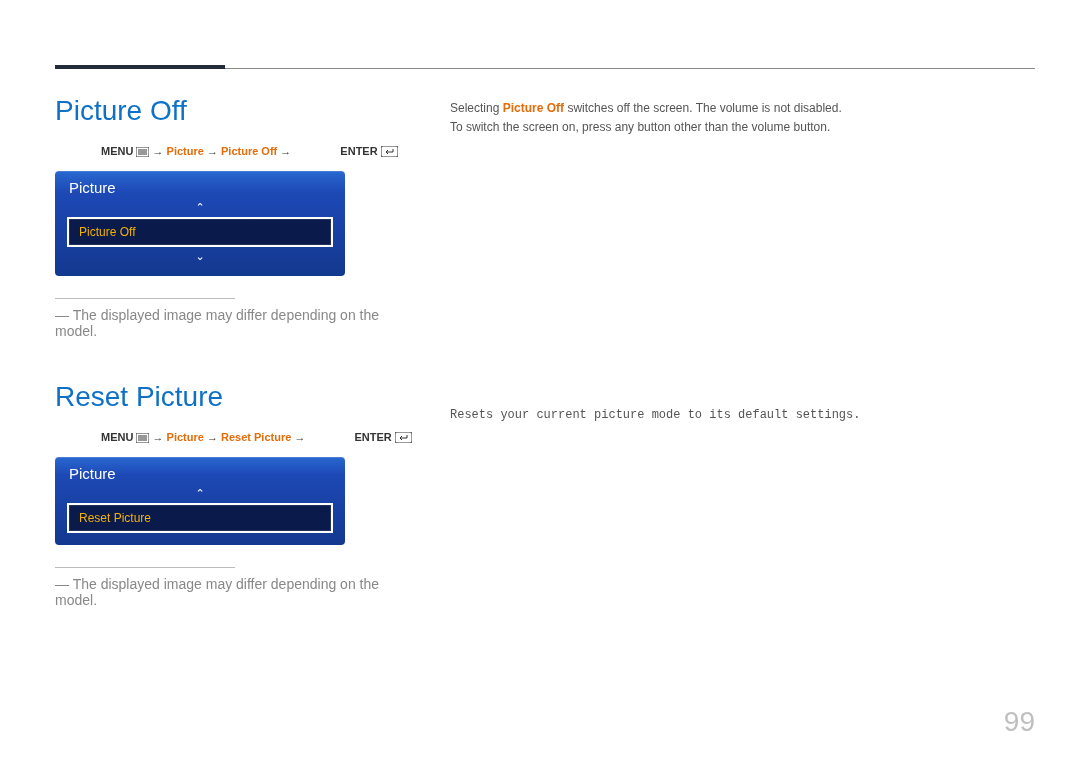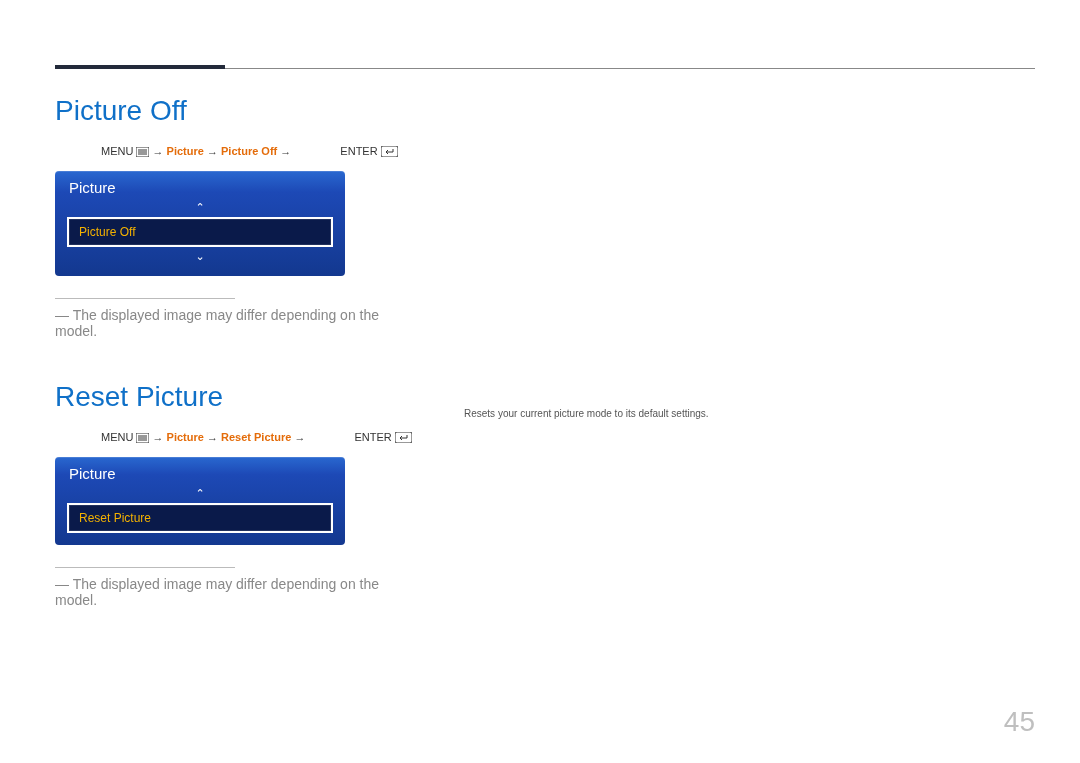--- a/index.html
+++ b/index.html
@@ -37,21 +37,21 @@
     color: #0f70c8;
     font-weight: 400;
     font-size: 28px;
     margin-bottom: 18px;
   }
   .menu-path {
     font-size: 11px;
     margin-bottom: 12px;
     color: #333;
   }
-  .menu-path .bold { font-weight: 400; padding-left: 46px; }
+  .menu-path .bold { font-weight: 700; padding-left: 46px; }
   .menu-path .orange { color: #e46c0a; font-weight: 700; }
   .menu-icon, .enter-icon {
     display: inline-block;
     vertical-align: -2px;
   }
   .osd-panel {
     width: 290px;
     background: linear-gradient(#2968d0 0%, #1d49b6 20%, #13388f 100%);
     border-radius: 4px;
     padding: 8px 12px 10px 12px;
@@ -101,25 +101,26 @@
     left: 450px;
     top: 99px;
     right: 50px;
     font-size: 12px;
     color: #555;
     line-height: 1.6;
   }
   .right-block1 .orange-inline { color: #e46c0a; font-weight: 700; }
   .right-block2 {
     position: absolute;
-    left: 464px;
+    left: 450px;
     top: 408px;
     right: 50px;
-    font-size: 10px;
+    font-size: 12px;
     color: #555;
+    font-family: Liberation Mono, monospace;
   }
   .page-num {
     position: absolute;
     right: 45px;
     bottom: 25px;
     font-size: 28px;
     color: #bfbfbf;
     font-weight: 300;
   }
 </style>
@@ -199,19 +200,23 @@
       <div class="osd-arrows">⌃</div>
       <div class="osd-item">Reset Picture</div>
     </div>
 
     <div class="divider-sm"></div>
     <div class="footnote">The displayed image may differ depending on the model.</div>
   </div>
 </div>
 
 <div class="right-block1">
+  <p>
+    <span>Selecting </span><span class="orange-inline">Picture Off</span><span> switches off the screen. The volume is not disabled.</span>
+  </p>
+  <p>To switch the screen on, press any button other than the volume button.</p>
 </div>
 
 <div class="right-block2">
   <p>Resets your current picture mode to its default settings.</p>
 </div>
 
-<div class="page-num">45</div>
+<div class="page-num">99</div>
 
 </body></html>

